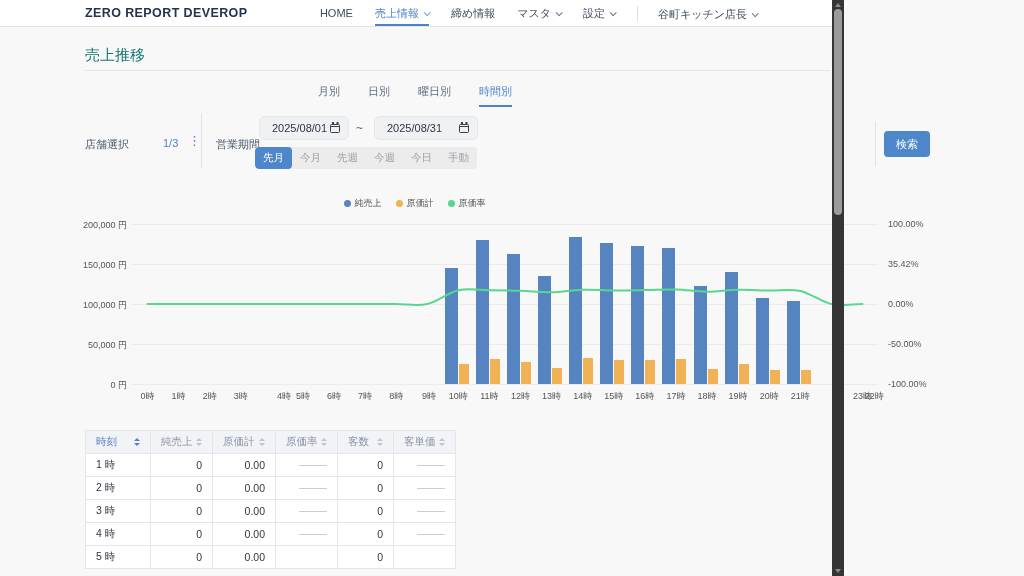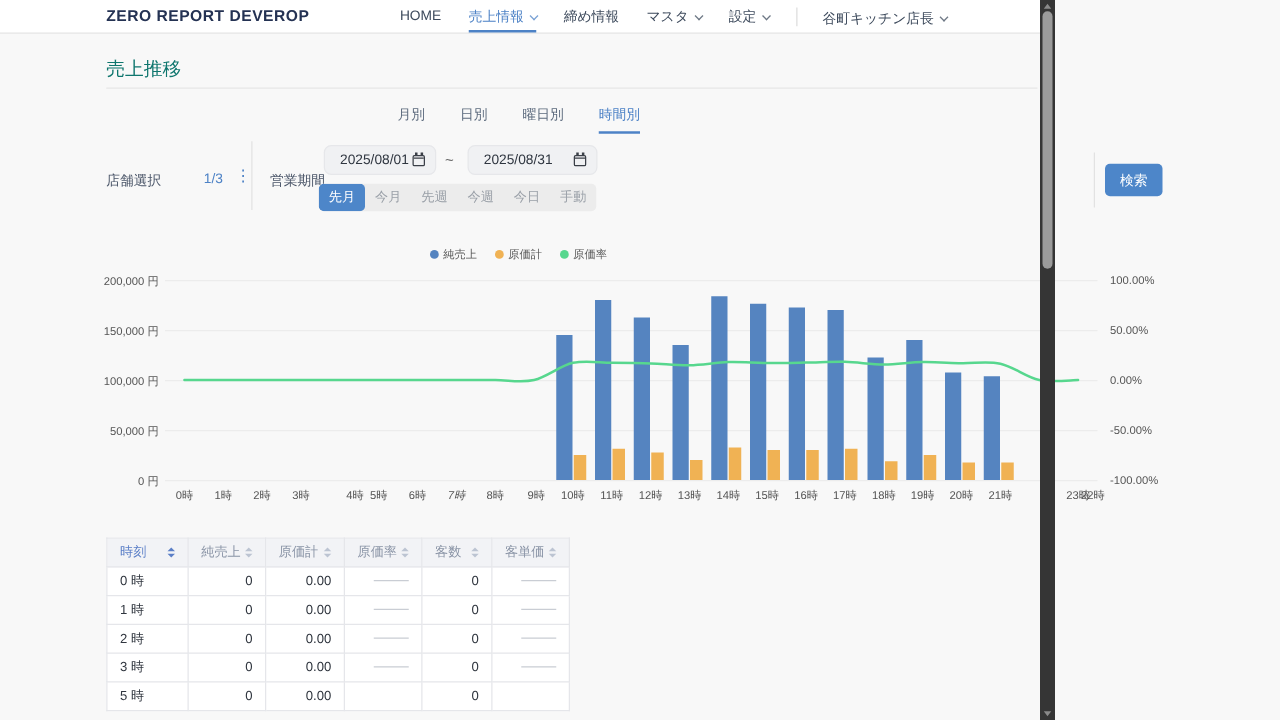--- a/index.html
+++ b/index.html
@@ -166,21 +166,21 @@
     </div>
   <div id="yticks-l">
       <div class="ytick-l" style="position: absolute; top: 219px;">200,000 円</div>
       <div class="ytick-l" style="position: absolute; top: 259px;">150,000 円</div>
       <div class="ytick-l" style="position: absolute; top: 299px;">100,000 円</div>
       <div class="ytick-l" style="position: absolute; top: 339px;">50,000 円</div>
       <div class="ytick-l" style="position: absolute; top: 379px;">0 円</div>
     </div>
   <div id="yticks-r">
       <div class="ytick-r" style="position: absolute; top: 219px;">100.00%</div>
-      <div class="ytick-r" style="position: absolute; top: 259px;">50.00%</div>
+      <div class="ytick-r" style="position: absolute; top: 259px;">35.42%</div>
       <div class="ytick-r" style="position: absolute; top: 299px;">0.00%</div>
       <div class="ytick-r" style="position: absolute; top: 339px;">-50.00%</div>
       <div class="ytick-r" style="position: absolute; top: 379px;">-100.00%</div>
     </div>
   <div class="plot" id="plot">
       <div class="gridline" style="top: 0px;"></div>
       <div class="gridline" style="top: 40px;"></div>
       <div class="gridline" style="top: 80px;"></div>
       <div class="gridline" style="top: 120px;"></div>
       <div class="gridline" style="top: 160px;"></div>
@@ -213,21 +213,21 @@
       </svg>
     </div>
   <div id="xticks">
       <div class="xtick" style="left: 131.542px;">0時</div>
       <div class="xtick" style="left: 162.625px;">1時</div>
       <div class="xtick" style="left: 193.708px;">2時</div>
       <div class="xtick" style="left: 224.792px;">3時</div>
       <div class="xtick" style="left: 268px;">4時</div>
       <div class="xtick" style="left: 286.958px;">5時</div>
       <div class="xtick" style="left: 318.042px;">6時</div>
-      <div class="xtick" style="left: 349.125px; font-style: italic;">7時</div>
+      <div class="xtick" style="left: 349.125px;">7時</div>
       <div class="xtick" style="left: 380.208px;">8時</div>
       <div class="xtick" style="left: 413px;">9時</div>
       <div class="xtick" style="left: 442.375px;">10時</div>
       <div class="xtick" style="left: 473.458px;">11時</div>
       <div class="xtick" style="left: 504.542px;">12時</div>
       <div class="xtick" style="left: 535.625px;">13時</div>
       <div class="xtick" style="left: 566.708px;">14時</div>
       <div class="xtick" style="left: 597.792px;">15時</div>
       <div class="xtick" style="left: 628.875px;">16時</div>
       <div class="xtick" style="left: 659.958px;">17時</div>
@@ -301,45 +301,45 @@
               <span class="sort">
                 <i class="up"></i>
                 <i class="dn"></i>
               </span>
             </div>
           </th>
         </tr>
       </thead>
     <tbody id="tbody">
         <tr>
-          <td class="tcell">0 時</td>
-          <td class="num">0</td>
-          <td class="num">0.00</td>
-          <td class="dash-cell"><span class="dash"></span></td>
-          <td class="num">0</td>
-          <td class="dash-cell"><span class="dash"></span></td>
-        </tr>
-        <tr>
           <td class="tcell">1 時</td>
           <td class="num">0</td>
           <td class="num">0.00</td>
           <td class="dash-cell"><span class="dash"></span></td>
           <td class="num">0</td>
           <td class="dash-cell"><span class="dash"></span></td>
         </tr>
         <tr>
           <td class="tcell">2 時</td>
           <td class="num">0</td>
           <td class="num">0.00</td>
           <td class="dash-cell"><span class="dash"></span></td>
           <td class="num">0</td>
           <td class="dash-cell"><span class="dash"></span></td>
         </tr>
         <tr>
           <td class="tcell">3 時</td>
+          <td class="num">0</td>
+          <td class="num">0.00</td>
+          <td class="dash-cell"><span class="dash"></span></td>
+          <td class="num">0</td>
+          <td class="dash-cell"><span class="dash"></span></td>
+        </tr>
+        <tr>
+          <td class="tcell">4 時</td>
           <td class="num">0</td>
           <td class="num">0.00</td>
           <td class="dash-cell"><span class="dash"></span></td>
           <td class="num">0</td>
           <td class="dash-cell"><span class="dash"></span></td>
         </tr>
         <tr>
           <td class="tcell">5 時</td>
           <td class="num">0</td>
           <td class="num">0.00</td>

